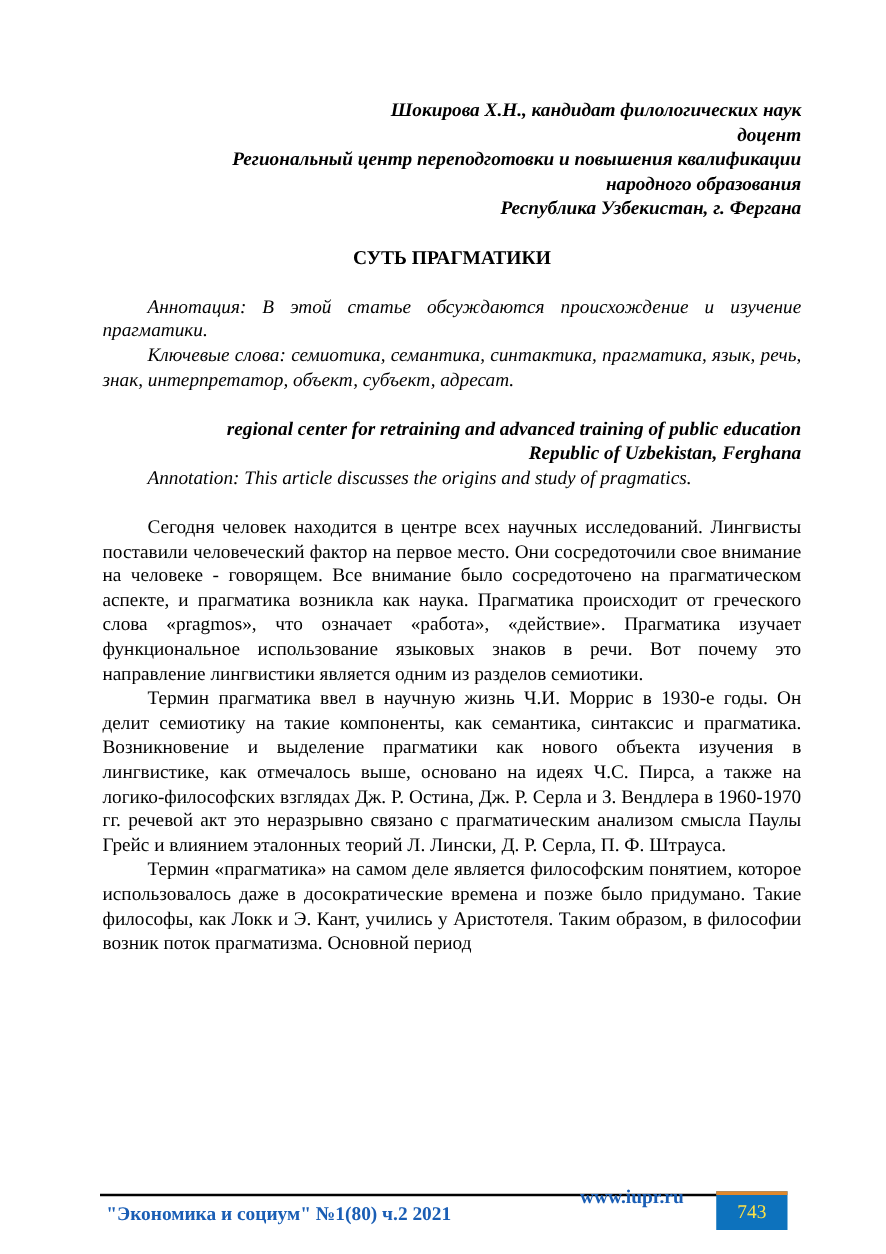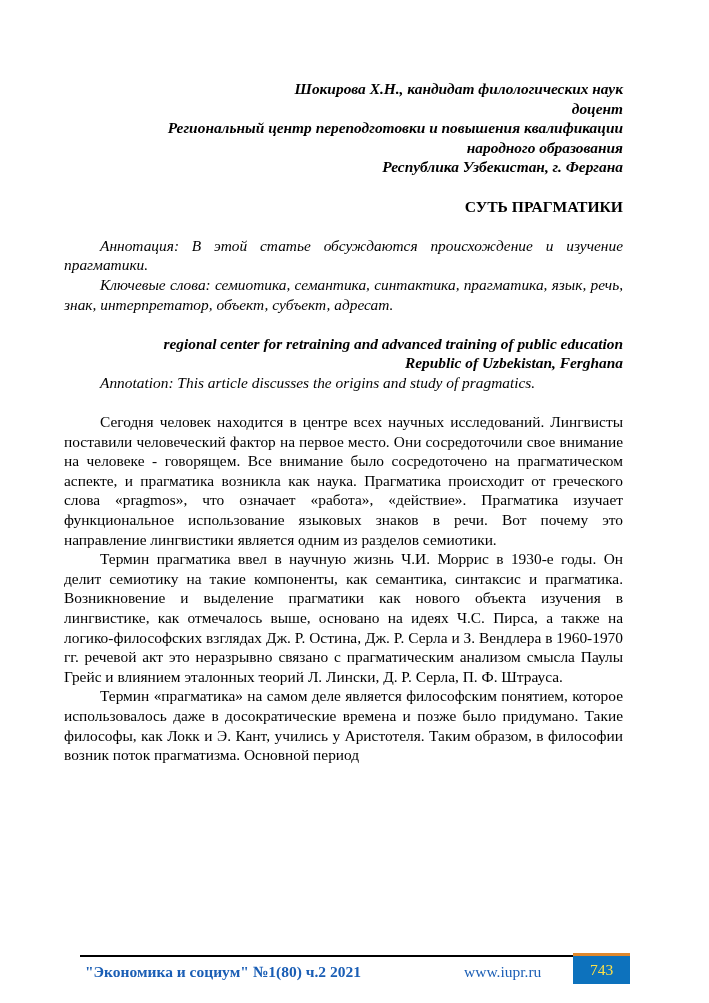--- a/index.html
+++ b/index.html
@@ -17,32 +17,32 @@
   }
   .page {
     position: relative;
     width: 709px; height: 1003px;
     background: var(--page-bg);
     font-family: "Liberation Serif", "DejaVu Serif", serif;
     color: var(--text-black);
   }
   .content {
     position: absolute;
-    left: 64px; top: 79px;
+    left: 82px; top: 79px;
     width: 559px;
     font-size: 15.4px;
     line-height: 19.6px;
   }
   .author-block {
     text-align: right;
     font-weight: bold;
     font-style: italic;
   }
   .doc-title {
-    text-align: right;
+    text-align: center;
     font-weight: bold;
     font-style: normal;
     font-size: 15.6px;
     margin: 19.6px 0;
   }
   .annot {
     font-style: italic;
     text-align: justify;
     text-indent: 36px;
   }
@@ -66,23 +66,23 @@
   .footer-journal {
     position: absolute;
     left: 85px; top: 15px;
     font-size: 15.5px;
     font-weight: bold;
     color: var(--footer-blue);
     white-space: nowrap;
   }
   .footer-site {
     position: absolute;
-    left: 464px; top: 15px;
+    left: 464px; top: 1px;
     font-size: 15.5px;
-    font-weight: normal;
+    font-weight: bold;
     color: var(--footer-blue);
     white-space: nowrap;
     text-decoration: none;
     cursor: pointer;
   }
   .page-box {
     position: absolute;
     left: 573px; top: 5px;
     width: 57px; height: 31px;
     background: var(--box-blue);

